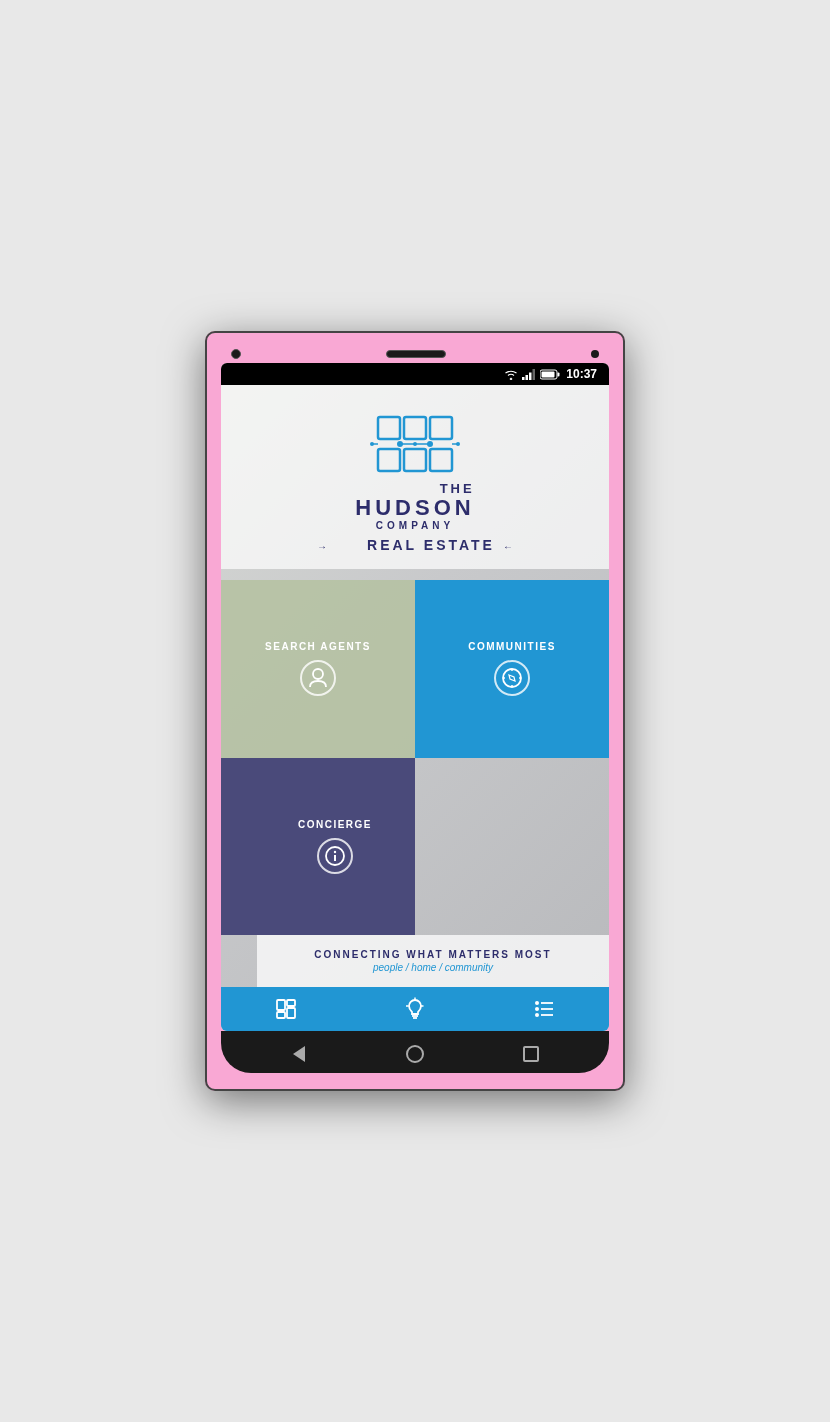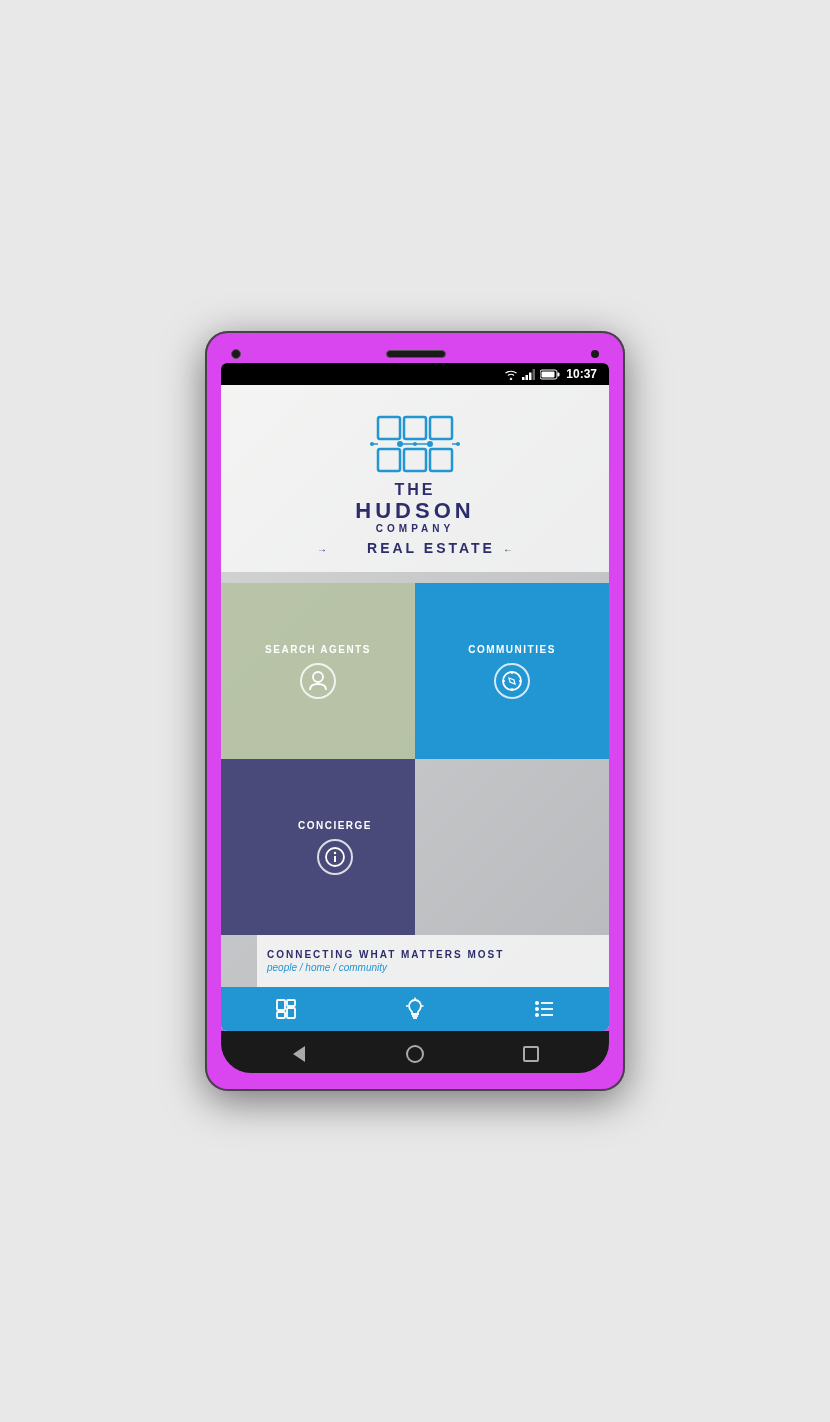--- a/index.html
+++ b/index.html
@@ -9,22 +9,22 @@
       background: #e8e8e8;
       display: flex;
       align-items: center;
       justify-content: center;
       font-family: Arial, sans-serif;
     }
 
     .phone-outer {
       width: 420px;
       height: 760px;
-      background: #d946ef;
-      border-radius: 23px;
+      background: #f9a8d4;
+      border-radius: 10px;
       padding: 18px 16px;
       box-shadow: 0 10px 40px rgba(0,0,0,0.5), inset 0 0 0 2px #444;
       position: relative;
       display: flex;
       flex-direction: column;
     }
 
     .phone-top-bar {
       display: flex;
       align-items: center;
@@ -97,24 +97,25 @@
       align-items: center;
       padding: 28px 20px 16px;
       background: rgba(255,255,255,0.7);
     }
 
     .brand-name {
       text-align: center;
     }
 
     .brand-the {
-      font-size: 16px;
+      font-size: 13px;
       font-weight: bold;
       color: #2d2d6b;
       letter-spacing: 3px;
+      text-align: right;
     }
 
     .brand-hudson {
       font-size: 22px;
       font-weight: 900;
       color: #2d2d6b;
       letter-spacing: 4px;
       line-height: 1.1;
     }
 
@@ -196,21 +197,21 @@
     }
 
     .cell-concierge {
       background: #4a4a7a;
       padding-left: 44px;
     }
 
     .tagline-section {
       background: rgba(255,255,255,0.75);
       padding: 14px 10px;
-      text-align: left;
+      text-align: center;
       margin-left: 36px;
     }
 
     .tagline-main {
       font-size: 10px;
       font-weight: 900;
       color: #2d2d6b;
       letter-spacing: 2px;
     }
 

